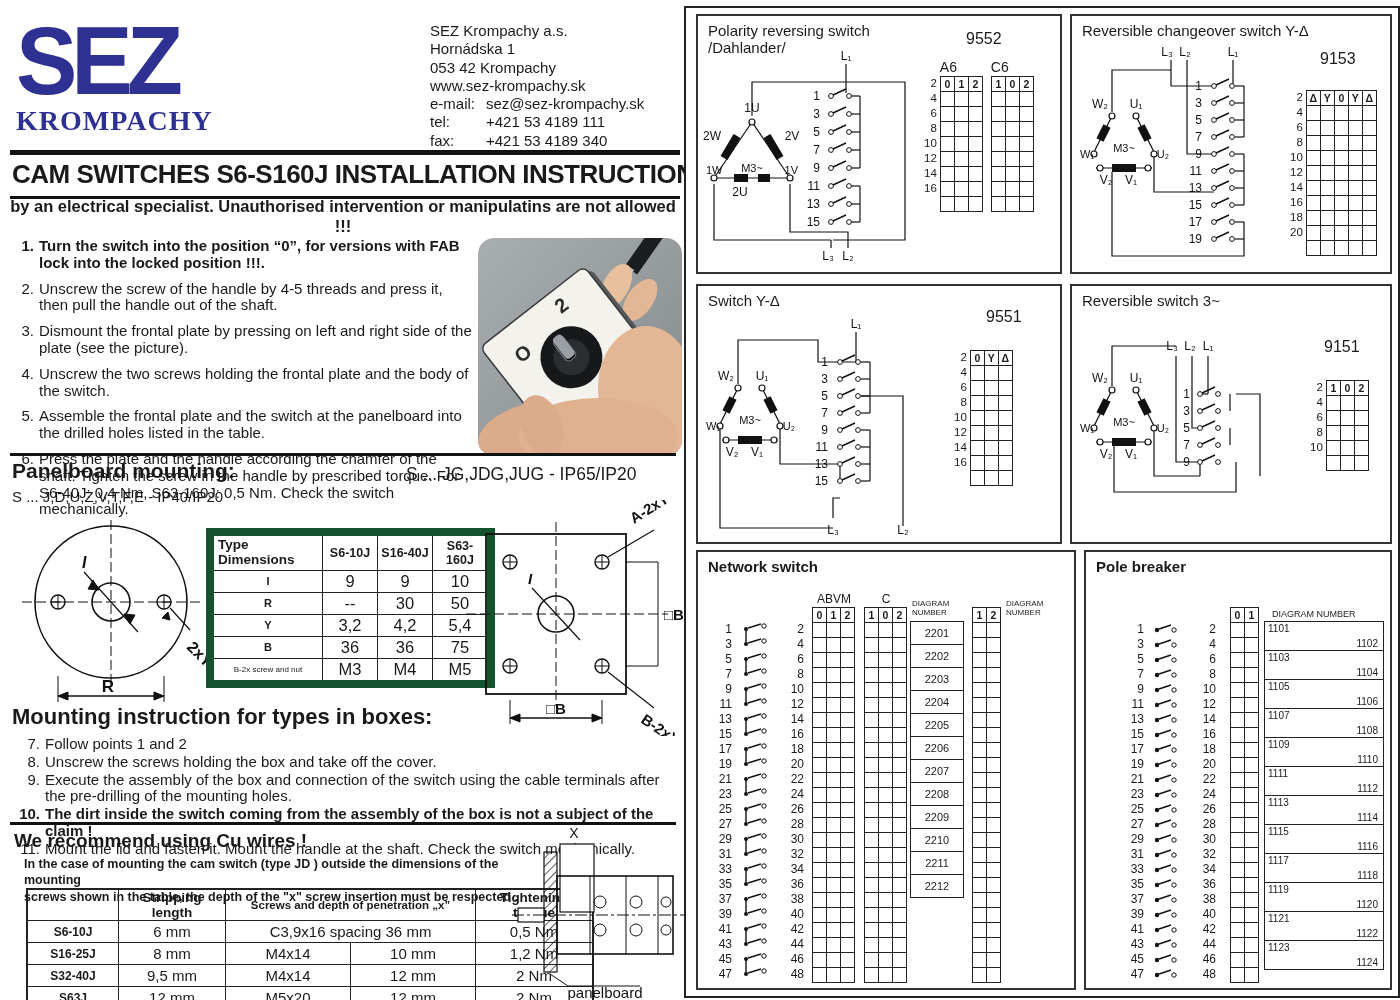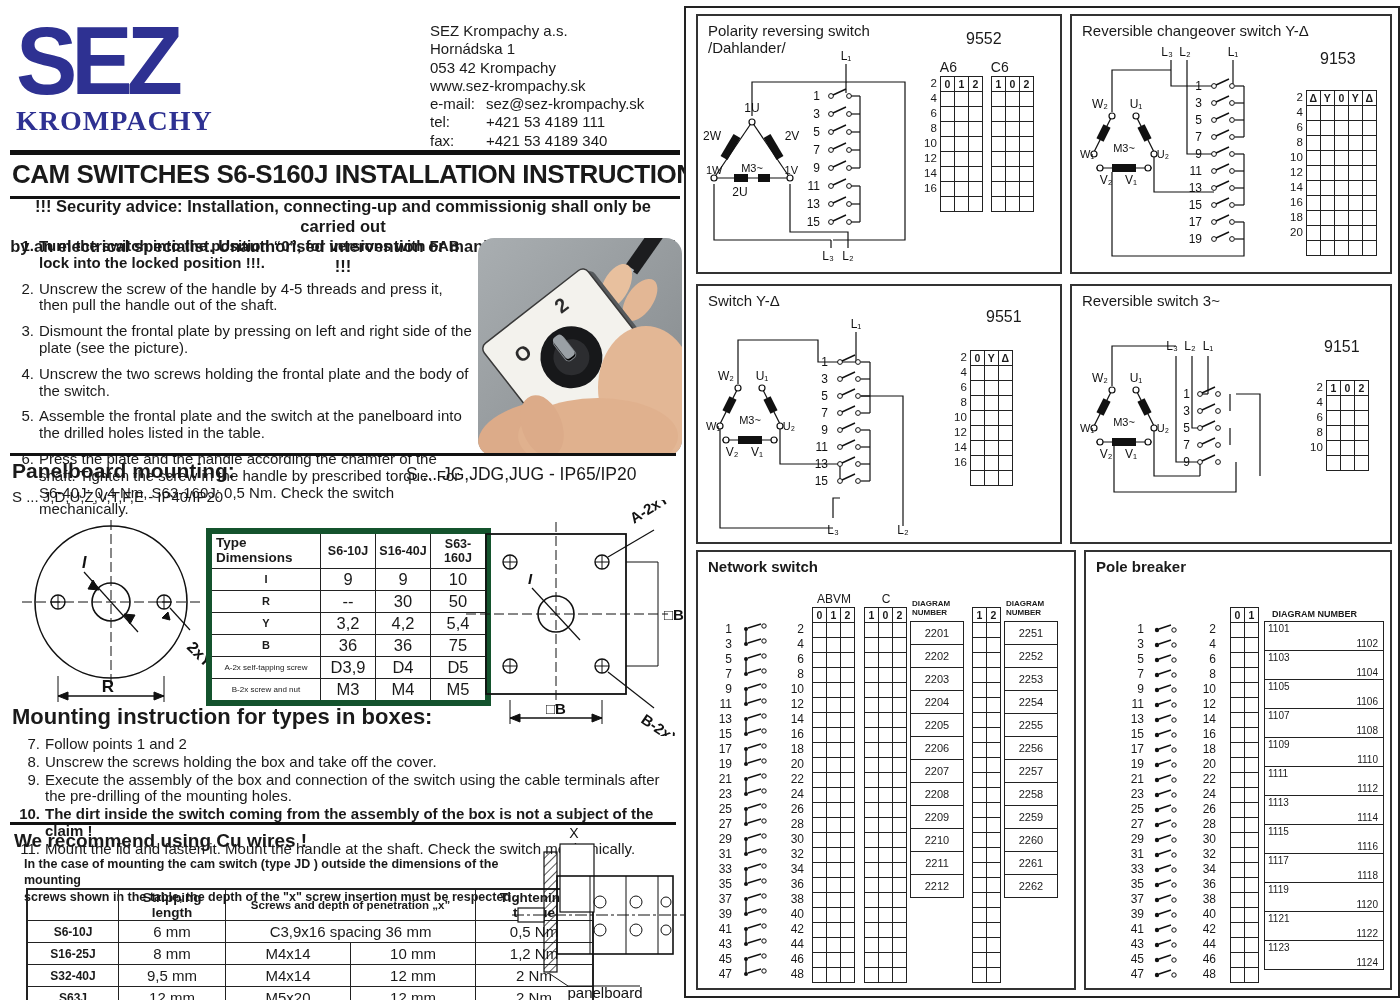--- a/index.html
+++ b/index.html
@@ -22,21 +22,21 @@
   .item .inum{width:22px;flex:none;margin-right:5px;text-align:right}
   .item.bold{font-weight:bold}
   .photo{position:absolute;left:468px;top:234px;width:204px;height:218px}
   .rule{position:absolute;left:0;width:666px;border-top:3px solid #111}
   .pb-head{position:absolute;left:2px;top:455px;font-size:21px;font-weight:bold}
   .pb-right{position:absolute;left:396px;top:460px;font-size:17.5px}
   .pb-left{position:absolute;left:2px;top:484px;font-size:15px}
   .circle-svg{position:absolute;left:8px;top:512px}
   .dims{position:absolute;left:196px;top:524px;border-collapse:collapse;background:#fff}
   .dims td,.dims th{border:1px solid #222;padding:0;text-align:center;vertical-align:middle}
-  .dims{border:6px solid #14532d}
+  .dims{border:8px solid #14532d}
   .dims .corner{width:100px;text-align:left;padding:2px 4px;font-size:13.5px;font-weight:bold;line-height:1.1}
   .dims .colh{width:54px;font-size:12.5px;font-weight:bold}
   .dims .rl{font-size:11px;font-weight:bold;height:21px}
   .dims .rl.small{font-size:8px;font-weight:normal}
   .dims .val{font-size:16.5px;height:21px}
   .plate-svg{position:absolute;left:448px;top:496px}
   .boxes-head{position:absolute;left:2px;top:700px;font-size:22px;font-weight:bold}
   .boxlist{position:absolute;left:4px;top:732px;width:660px;font-size:15px}
   .boxlist .item{margin-bottom:1px}
   .boxlist .inum{width:26px}
@@ -66,21 +66,21 @@
   .tblcol{display:flex;flex-direction:column;align-items:flex-start;margin-right:8px}
   .tname{font-size:14px;height:16px;line-height:14px}
   table.mt{border-collapse:collapse}
   table.mt td,table.mt th{border:1px solid #222;width:13px;height:14px;padding:0;text-align:center;
       font-size:10.5px;font-weight:bold;line-height:13px;background:#fff}
   td.xx{background-image:
       linear-gradient(to top right, transparent calc(50% - 1px), #222 calc(50% - 1px), #222 calc(50% + 1px), transparent calc(50% + 1px)),
       linear-gradient(to bottom right, transparent calc(50% - 1px), #222 calc(50% - 1px), #222 calc(50% + 1px), transparent calc(50% + 1px));}
   .numcol{position:absolute;width:26px;text-align:right;font-size:12px}
   .numcol div{height:15px;line-height:15px}
-  .dlab{position:absolute;font-size:8px;font-weight:bold;line-height:1.1}
+  .dlab{position:absolute;font-size:8px;font-weight:normal;line-height:1.1}
   .dcol{position:absolute;width:54px}
   .dbox{box-sizing:border-box;border:1px solid #222;height:24px;margin-top:-1px;background:#fff;
         display:flex;align-items:center;justify-content:center;font-size:11px}
   .dbox2{box-sizing:border-box;border:1px solid #222;height:30px;margin-top:-1px;background:#fff;position:relative;font-size:10px}
   .dbox2 .tl{position:absolute;left:3px;top:1px}
   .dbox2 .br{position:absolute;right:5px;bottom:1px}
   svg{display:block}
   svg text{font-family:"Liberation Sans",sans-serif}
 </style>
 </head>
@@ -109,21 +109,20 @@
       </div>
       <div class="crow">
         <span class="clabel">fax:</span>
         <span>+421 53 4189 340</span>
       </div>
     </div>
 
     <div class="titlebar">CAM SWITCHES S6-S160J INSTALLATION INSTRUCTIONS</div>
 
     <div class="security">
-      <div>!!! Security advice: Installation, connecting-up and commissionig shall only be carried out</div>
       <div>by an electrical specialist. Unauthorised intervention or manipulatins are not allowed !!!</div>
     </div>
 
     <div class="instr" id="instr-list">
         <div class="item bold">
           <div class="inum">1.</div>
           <div class="itext">Turn the switch into the position “0”, for versions with FAB lock into the locked position !!!.</div>
         </div>
         <div class="item">
           <div class="inum">2.</div>
@@ -245,26 +244,20 @@
             <td class="rl">Y</td>
             <td class="val">3,2</td>
             <td class="val">4,2</td>
             <td class="val">5,4</td>
           </tr>
           <tr>
             <td class="rl">B</td>
             <td class="val">36</td>
             <td class="val">36</td>
             <td class="val">75</td>
-          </tr>
-          <tr>
-            <td class="rl small">A-2x self-tapping screw</td>
-            <td class="val">D3,9</td>
-            <td class="val">D4</td>
-            <td class="val">D5</td>
           </tr>
           <tr>
             <td class="rl small">B-2x screw and nut</td>
             <td class="val">M3</td>
             <td class="val">M4</td>
             <td class="val">M5</td>
           </tr>
         </tbody>
       </table>
     <div class="plate-svg" id="plate-diagram">
@@ -1560,34 +1553,20 @@
                   <td class=""></td>
                 </tr>
                 <tr>
                   <td class=""></td>
                   <td class="xx"></td>
                 </tr>
               </tbody>
             </table>
           </div>
           <div class="dlab" style="left:300px;top:16px">DIAGRAM<br>NUMBER</div>
-          <div class="dcol" style="left:298px;top:38px">
-            <div class="dbox">2251</div>
-            <div class="dbox">2252</div>
-            <div class="dbox">2253</div>
-            <div class="dbox">2254</div>
-            <div class="dbox">2255</div>
-            <div class="dbox">2256</div>
-            <div class="dbox">2257</div>
-            <div class="dbox">2258</div>
-            <div class="dbox">2259</div>
-            <div class="dbox">2260</div>
-            <div class="dbox">2261</div>
-            <div class="dbox">2262</div>
-          </div>
         </div>
       </div>
     <div class="panel p6" id="panel-pole">
         <div class="ptitle" style="font-weight:bold">Pole breaker</div>
         <div style="position:absolute;left:6px;top:32px;width:296px;height:400px">
           <div class="numcol" style="left:26px;top:38px">
             <div>1</div>
             <div>3</div>
             <div>5</div>
             <div>7</div>

